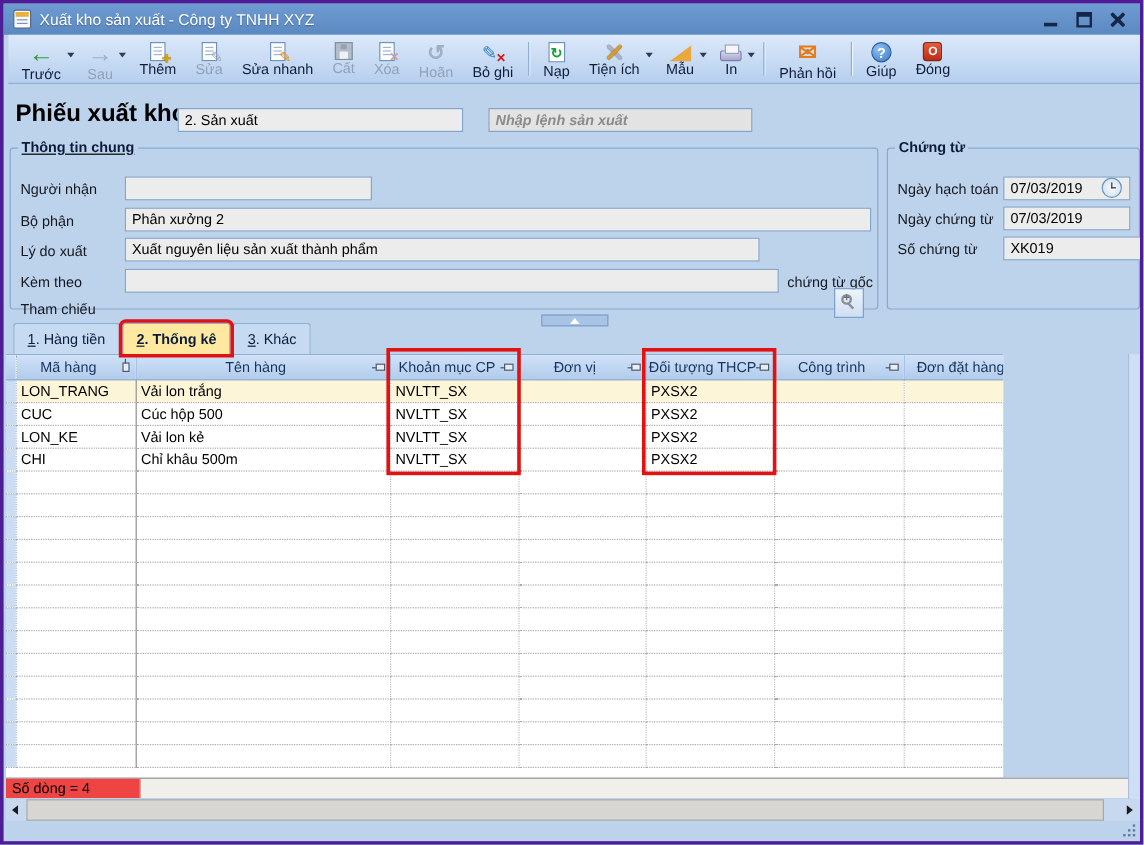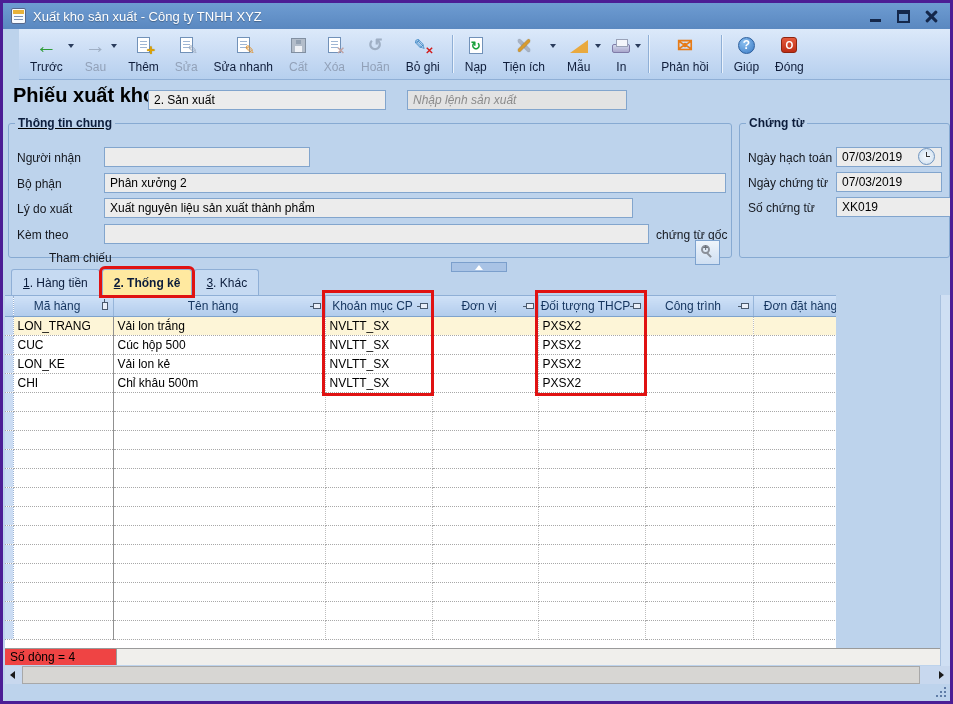--- a/index.html
+++ b/index.html
@@ -17,21 +17,21 @@
   .titlebar .title { color: #fff; font-size: 13px; text-shadow: 0 1px 1px rgba(0,0,0,.3); }
   .win-controls { margin-left: auto; display: flex; gap: 15px; align-items: center; padding-right: 4px; }
   .wc { width: 13px; height: 13px; position: relative; cursor: pointer; background: none; border: none; }
   .wc-min::before { content: ""; position: absolute; left: 1px; right: 1px; bottom: 1px; height: 3px; background: #14274a; }
   .wc-max::before { content: ""; position: absolute; inset: 0; border: 2px solid #14274a; border-top-width: 4px; }
   .wc-close::before, .wc-close::after { content: ""; position: absolute; left: -1px; top: 5px; width: 15px; height: 3px; background: #14274a; border-radius: 1px; }
   .wc-close::before { transform: rotate(45deg); }
   .wc-close::after  { transform: rotate(-45deg); }
 
   
-  .toolbar { position: absolute; left: 16px; top: 26px; right: 0; height: 51px;
+  .toolbar { position: absolute; left: 4px; top: 26px; right: 0; height: 41px;
              background: linear-gradient(#dce9fa, #b6cfee); border-bottom: 1px solid #8fafd6;
              display: flex; align-items: stretch; padding: 2px 3px; }
   .tbtn { display: flex; flex-direction: column; align-items: center; justify-content: space-between;
           padding: 4px 8px 3px; background: transparent; border: none; position: relative; font-family: inherit; cursor: pointer; }
   .tbtn.has-caret { padding-right: 14px; }
   .tlabel { font-size: 12px; color: #0f1d3a; white-space: nowrap; }
   .tbtn.disabled { cursor: default; }
   .tbtn.disabled .tlabel { color: #92a1b8; }
   .tico { height: 20px; display: flex; align-items: center; justify-content: center; }
   .caret { position: absolute; right: 3px; top: 13px; width: 0; height: 0;
@@ -69,21 +69,21 @@
   .i-help::before { content: "?"; }
   .i-power { width: 16px; height: 16px; border-radius: 3px; background: linear-gradient(#e55a3c, #bd2d16); border: 1px solid #8e2410;
              color: #fff; font-weight: bold; font-size: 10px; display: flex; align-items: center; justify-content: center; }
   .i-power::before { content: "O"; }
 
   
   .page-title { position: absolute; left: 10px; top: 81px; font-size: 20px; font-weight: bold; color: #000; }
   .fldbase { height: 20px; background: #ececec; border: 1px solid #82a5cd; font-size: 12px; color: #000;
              display: flex; align-items: center; padding: 0 5px; white-space: nowrap; overflow: hidden; }
   .combo-type { position: absolute; left: 145px; top: 87px; width: 238px; }
-  .order-field { position: absolute; left: 404px; top: 87px; width: 220px; background: #e3e3e3; color: #8b8b8b; font-style: italic; }
+  .order-field { position: absolute; left: 404px; top: 87px; width: 220px; background: #e3e3e3; color: #8b8b8b; font-style: italic; font-weight: bold; }
 
   
   fieldset.group { position: absolute; border: 1px solid #87aad2; border-radius: 3px; }
   fieldset.group legend { font-size: 12px; font-weight: bold; color: #0b1c3b; margin-left: 6px; padding: 0 3px; }
   #grp-general { left: 5px;   top: 113px; width: 724px; height: 142px; text-decoration: underline; }
   #grp-doc     { left: 736px; top: 113px; width: 211px; height: 142px; }
   .lbl { position: absolute; font-size: 12px; color: #15181f; white-space: nowrap; }
   .fld { position: absolute; }
 
   .lookup-btn { position: absolute; left: 686px; top: 110px; width: 25px; height: 25px;
@@ -284,21 +284,21 @@
     <legend>Thông tin chung</legend>
     <span class="lbl" style="left:8px; top:21px;">Người nhận</span>
     <div class="fldbase fld" style="left:95px; top:17px; width:206px;"></div>
     <span class="lbl" style="left:8px; top:47px;">Bộ phận</span>
     <div class="fldbase fld" style="left:95px; top:43px; width:622px;">Phân xưởng 2</div>
     <span class="lbl" style="left:8px; top:72px;">Lý do xuất</span>
     <div class="fldbase fld" style="left:95px; top:68px; width:529px;">Xuất nguyên liệu sản xuất thành phẩm</div>
     <span class="lbl" style="left:8px; top:98px;">Kèm theo</span>
     <div class="fldbase fld" style="left:95px; top:94px; width:545px;"></div>
     <span class="lbl" style="left:647px; top:98px;">chứng từ gốc</span>
-    <span class="lbl" style="left:8px; top:121px;margin-left:32px;">Tham chiếu</span>
+    <span class="lbl" style="left:8px; top:121px;">Tham chiếu</span>
     <button class="lookup-btn">
       <span class="magnifier"></span>
     </button>
   </fieldset>
 
   <fieldset class="group" id="grp-doc">
     <legend>Chứng từ</legend>
     <span class="lbl" style="left:8px; top:21px;">Ngày hạch toán</span>
     <div class="fldbase fld" style="left:96px; top:17px; width:106px;">07/03/2019</div>
     <button class="clock-btn"><span></span></button>

